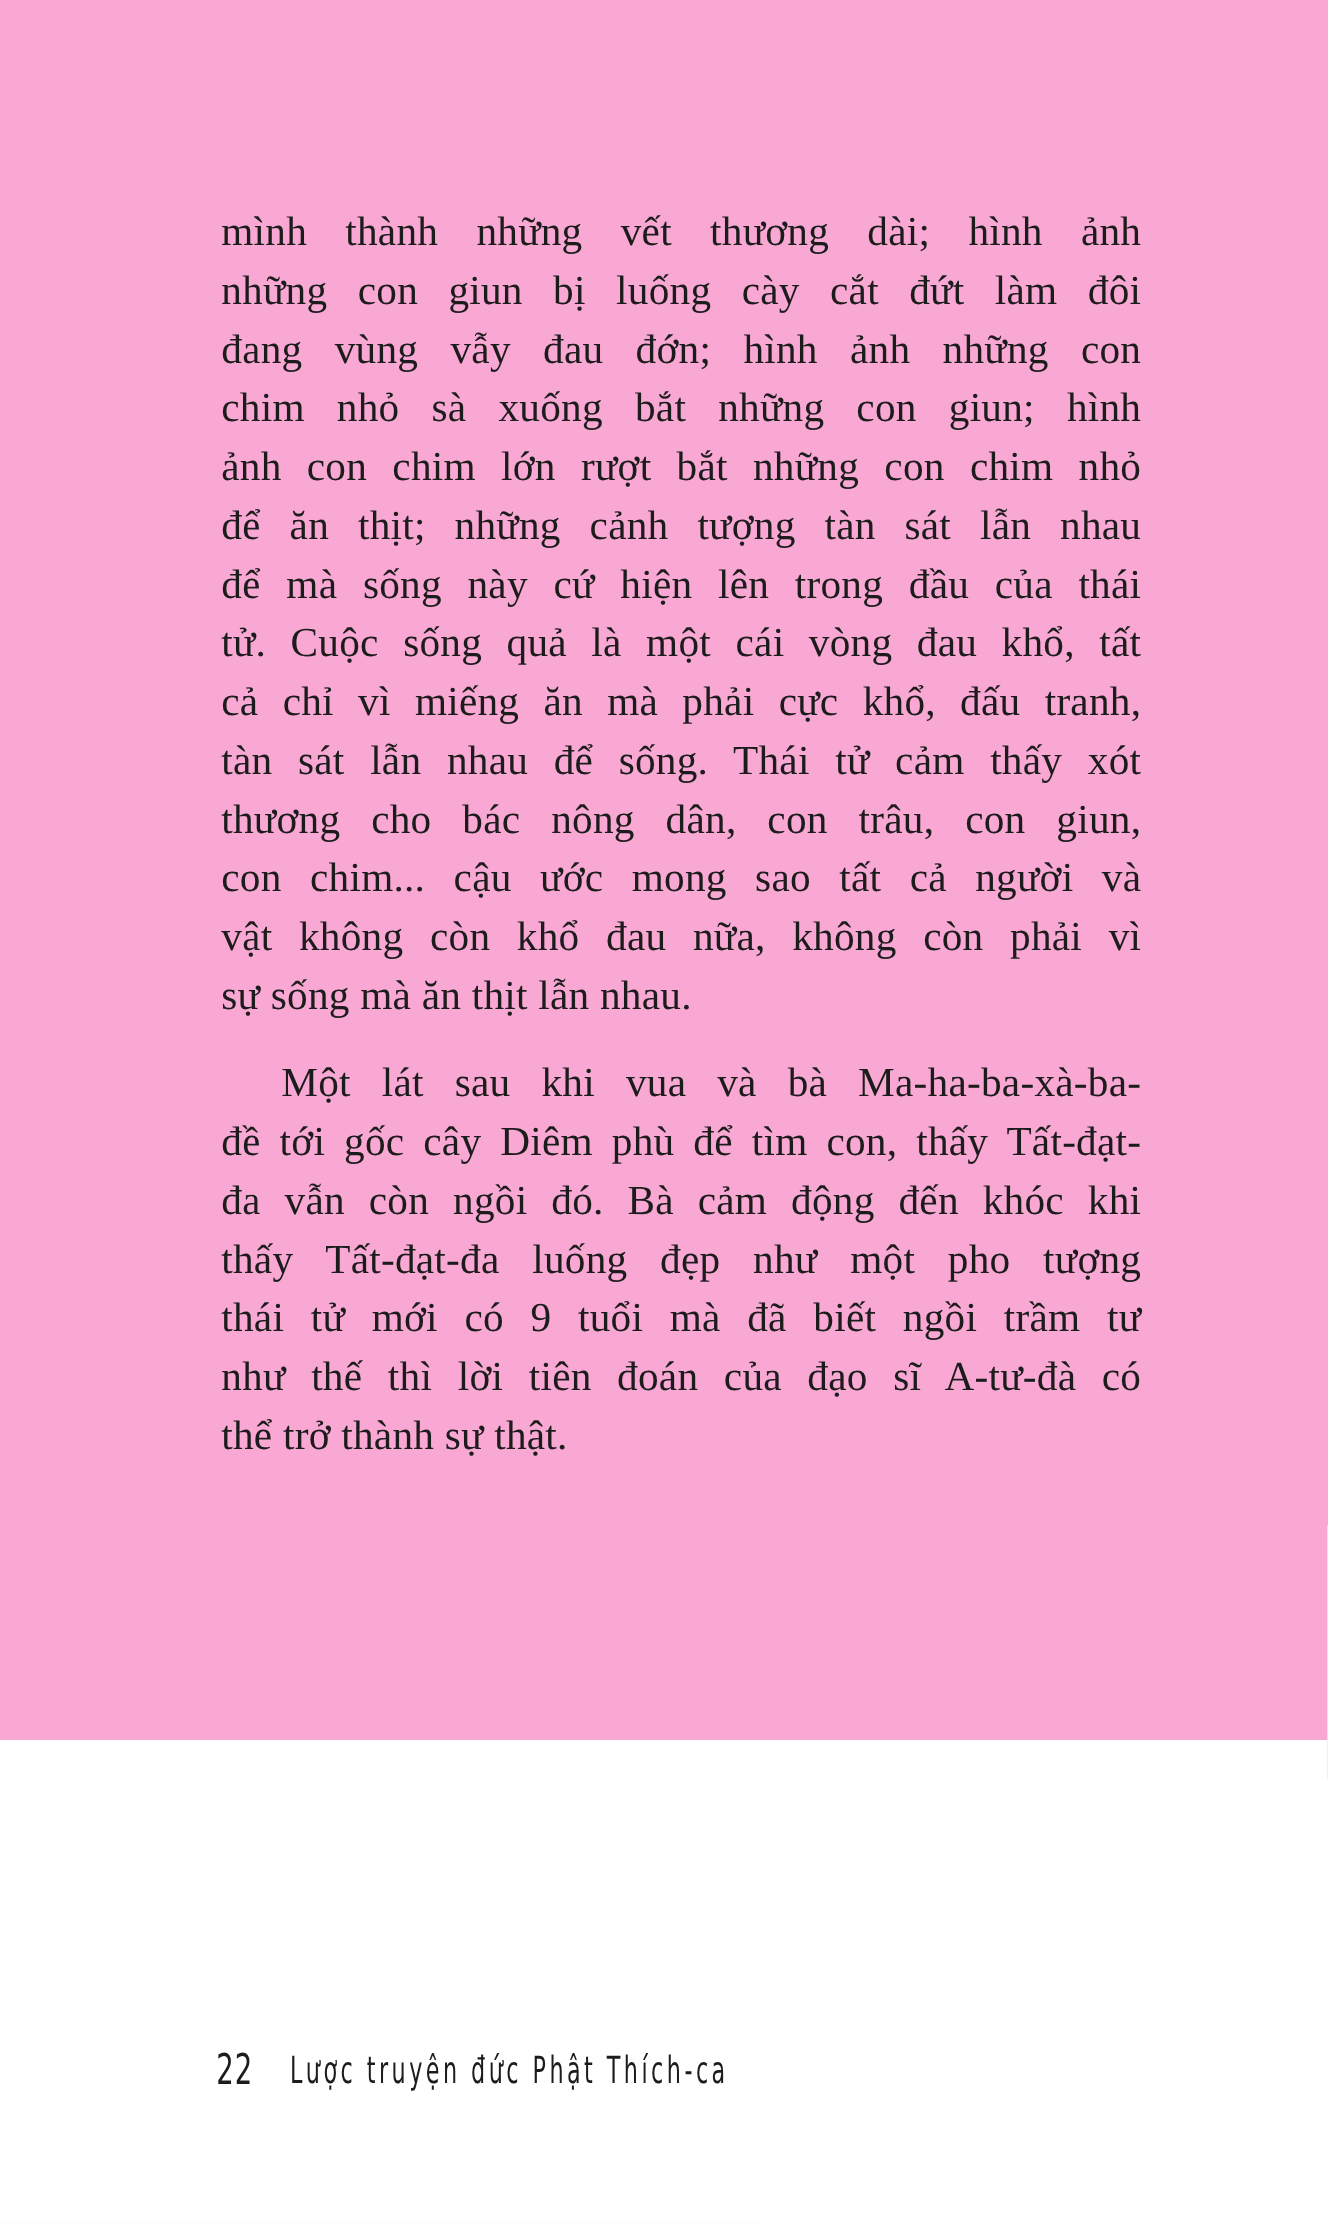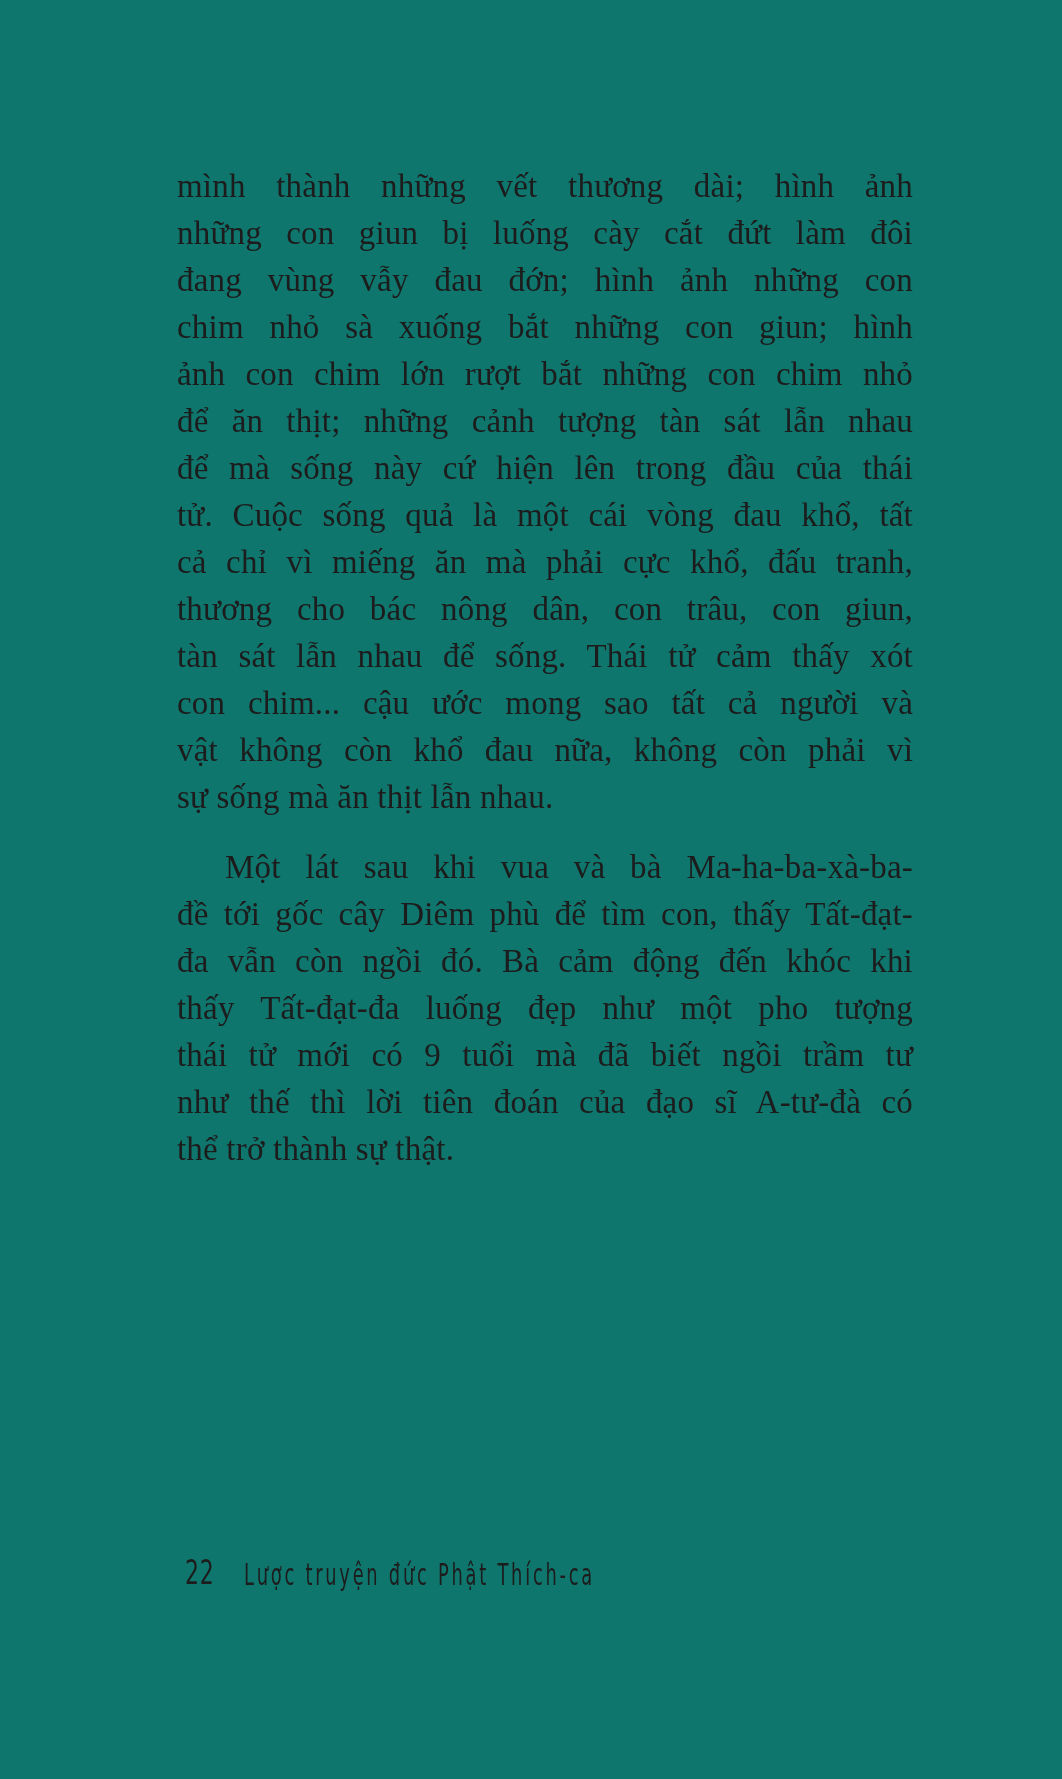--- a/index.html
+++ b/index.html
@@ -11,22 +11,22 @@
       width: 1062px;
       height: 1779px;
       position: relative;
       overflow: hidden;
       color: #1c1c1c;
     }
     .page {
       position: absolute;
       left: 0; top: 0;
       width: 1062px;
-      height: 1779px;
-      background: #0f766e;
+      height: 1392px;
+      background: #f9a8d4;
     }
     .body-text {
       position: absolute;
       left: 177px;
       top: 163px;
       width: 736px;
       font-family: "Liberation Serif", "DejaVu Serif", serif;
       font-size: 33px;
       line-height: 47px;
       letter-spacing: 0.2px;
@@ -46,29 +46,28 @@
     }
     .line.last {
       text-align-last: left;
     }
     .line.indent {
       padding-left: 48px;
     }
     .footer {
       position: absolute;
       left: 173px;
-      top: 1552px;
+      top: 1636px;
       height: 40px;
       font-family: "Liberation Sans Narrow", "DejaVu Sans Condensed", "Liberation Sans", sans-serif;
       font-stretch: condensed;
       color: #1c1c1c;
       white-space: nowrap;
       display: flex;
-      align-items: flex-end;
-      margin-left: 12px;
+      align-items: center;
     }
     .page-number {
       font-size: 34px;
       letter-spacing: 1px;
       display: inline-block;
       transform: scaleX(0.72);
       transform-origin: left center;
       width: 34px;
     }
     .running-title {
@@ -89,22 +88,22 @@
     <p class="para">
       <span class="line">mình thành những vết thương dài; hình ảnh</span>
       <span class="line">những con giun bị luống cày cắt đứt làm đôi</span>
       <span class="line">đang vùng vẫy đau đớn; hình ảnh những con</span>
       <span class="line">chim nhỏ sà xuống bắt những con giun; hình</span>
       <span class="line">ảnh con chim lớn rượt bắt những con chim nhỏ</span>
       <span class="line">để ăn thịt; những cảnh tượng tàn sát lẫn nhau</span>
       <span class="line">để mà sống này cứ hiện lên trong đầu của thái</span>
       <span class="line">tử. Cuộc sống quả là một cái vòng đau khổ, tất</span>
       <span class="line">cả chỉ vì miếng ăn mà phải cực khổ, đấu tranh,</span>
+      <span class="line">tàn sát lẫn nhau để sống. Thái tử cảm thấy xót</span>
       <span class="line">thương cho bác nông dân, con trâu, con giun,</span>
-      <span class="line">tàn sát lẫn nhau để sống. Thái tử cảm thấy xót</span>
       <span class="line">con chim... cậu ước mong sao tất cả người và</span>
       <span class="line">vật không còn khổ đau nữa, không còn phải vì</span>
       <span class="line last">sự sống mà ăn thịt lẫn nhau.</span>
     </p>
     <p class="para">
       <span class="line indent">Một lát sau khi vua và bà Ma-ha-ba-xà-ba-</span>
       <span class="line">đề tới gốc cây Diêm phù để tìm con, thấy Tất-đạt-</span>
       <span class="line">đa vẫn còn ngồi đó. Bà cảm động đến khóc khi</span>
       <span class="line">thấy Tất-đạt-đa luống đẹp như một pho tượng</span>
       <span class="line">thái tử mới có 9 tuổi mà đã biết ngồi trầm tư</span>

